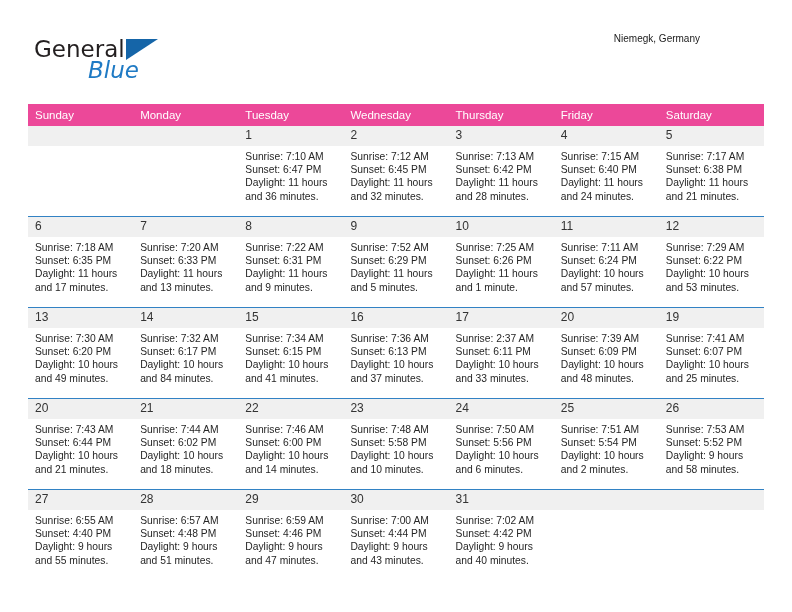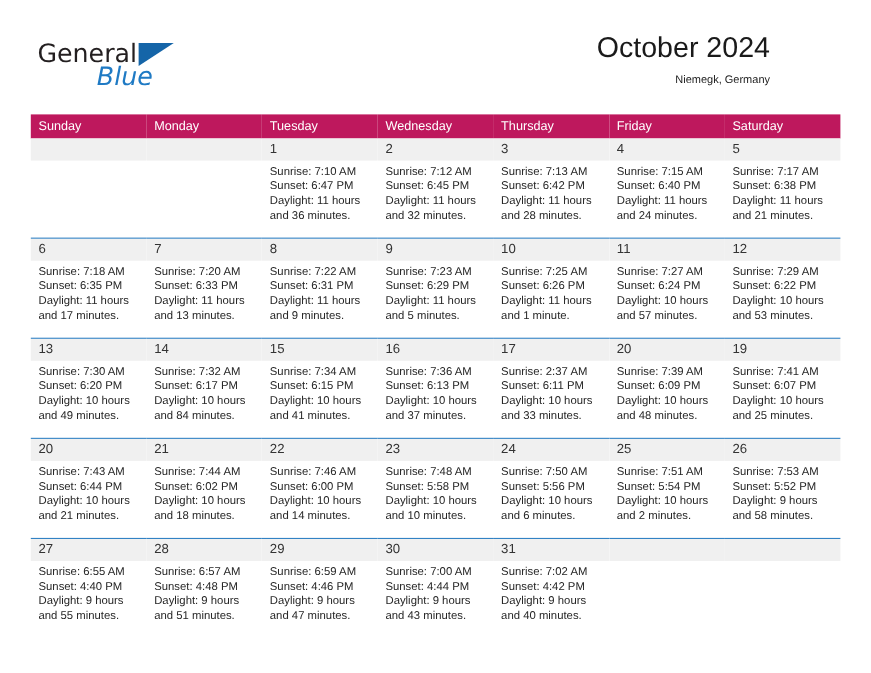--- a/index.html
+++ b/index.html
@@ -93,21 +93,21 @@
   
   .calendar {
     position: absolute;
     left: 28px;
     top: 104px;
     width: 736px;
     border-collapse: collapse;
     table-layout: fixed;
   }
   .calendar th {
-    background: #be185d;
+    background: #ec4899;
     color: #ffffff;
     font-size: 11.5px;
     font-weight: 400;
     text-align: left;
     padding: 5px 0 5px 7px;
     height: 12px;
     border: none;
   }
   .calendar td {
     vertical-align: top;
@@ -151,21 +151,20 @@
 
   <div class="header">
 
     <div class="brand">
       <span class="brand-general">General</span>
       <span class="brand-flag"></span>
       <span class="brand-blue">Blue</span>
     </div>
 
     <div class="title-block">
-      <div class="cal-title">October 2024</div>
       <div class="cal-subtitle">Niemegk, Germany</div>
     </div>
 
   </div>
 
   <table class="calendar">
     <thead>
       <tr>
         <th>Sunday</th>
         <th>Monday</th>
@@ -254,39 +253,39 @@
             <div class="cell-body">
               <div class="cell-line">Sunrise: 7:22 AM</div>
               <div class="cell-line">Sunset: 6:31 PM</div>
               <div class="cell-line">Daylight: 11 hours</div>
               <div class="cell-line">and 9 minutes.</div>
             </div>
           </td>
           <td class="">
             <div class="daynum">9</div>
             <div class="cell-body">
-              <div class="cell-line">Sunrise: 7:23 AM</div>
+              <div class="cell-line">Sunrise: 7:52 AM</div>
               <div class="cell-line">Sunset: 6:29 PM</div>
               <div class="cell-line">Daylight: 11 hours</div>
               <div class="cell-line">and 5 minutes.</div>
             </div>
           </td>
           <td class="">
             <div class="daynum">10</div>
             <div class="cell-body">
               <div class="cell-line">Sunrise: 7:25 AM</div>
               <div class="cell-line">Sunset: 6:26 PM</div>
               <div class="cell-line">Daylight: 11 hours</div>
               <div class="cell-line">and 1 minute.</div>
             </div>
           </td>
           <td class="">
             <div class="daynum">11</div>
             <div class="cell-body">
-              <div class="cell-line">Sunrise: 7:27 AM</div>
+              <div class="cell-line">Sunrise: 7:11 AM</div>
               <div class="cell-line">Sunset: 6:24 PM</div>
               <div class="cell-line">Daylight: 10 hours</div>
               <div class="cell-line">and 57 minutes.</div>
             </div>
           </td>
           <td class="">
             <div class="daynum">12</div>
             <div class="cell-body">
               <div class="cell-line">Sunrise: 7:29 AM</div>
               <div class="cell-line">Sunset: 6:22 PM</div>

